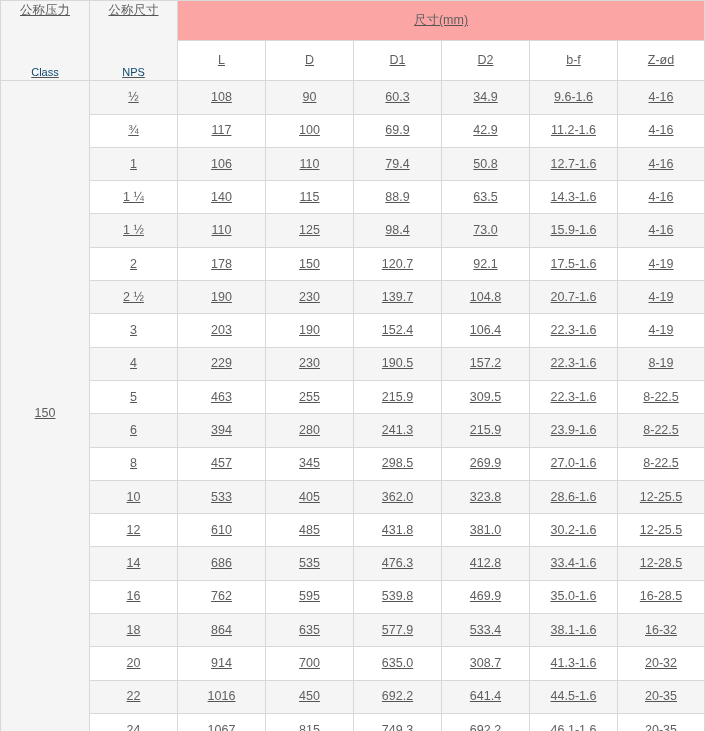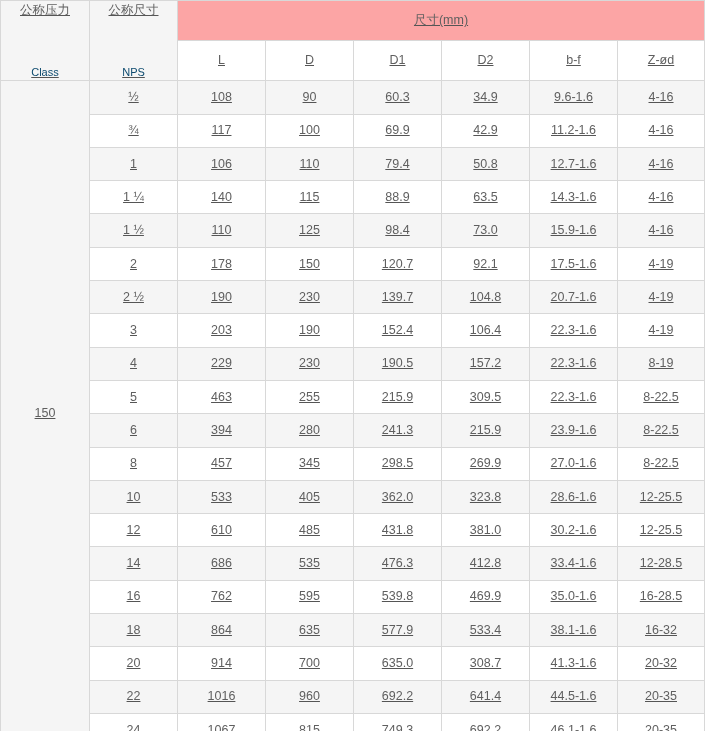--- a/index.html
+++ b/index.html
@@ -285,21 +285,21 @@
         <td>914</td>
         <td>700</td>
         <td>635.0</td>
         <td>308.7</td>
         <td>41.3-1.6</td>
         <td>20-32</td>
       </tr>
       <tr class="row-odd">
         <td>22</td>
         <td>1016</td>
-        <td>960</td>
+        <td>450</td>
         <td>692.2</td>
         <td>641.4</td>
         <td>44.5-1.6</td>
         <td>20-35</td>
       </tr>
       <tr class="row-even">
         <td>24</td>
         <td>1067</td>
         <td>815</td>
         <td>749.3</td>

